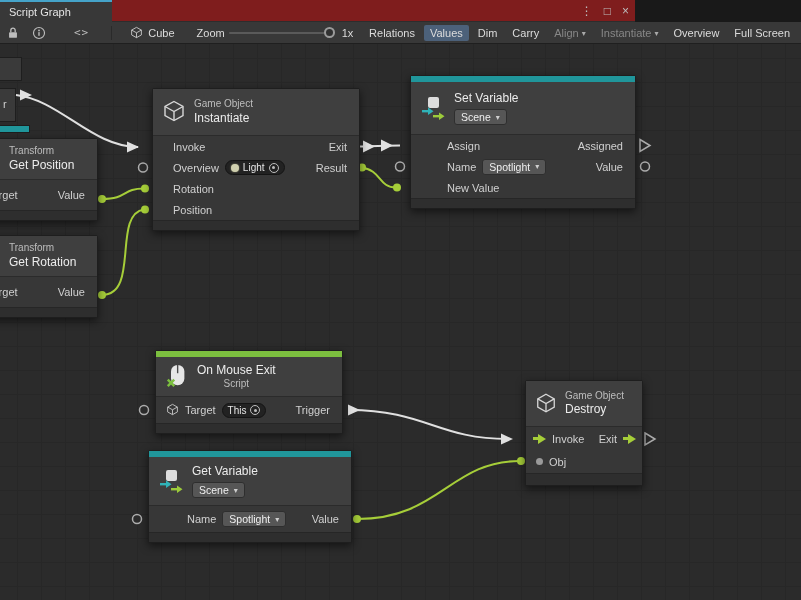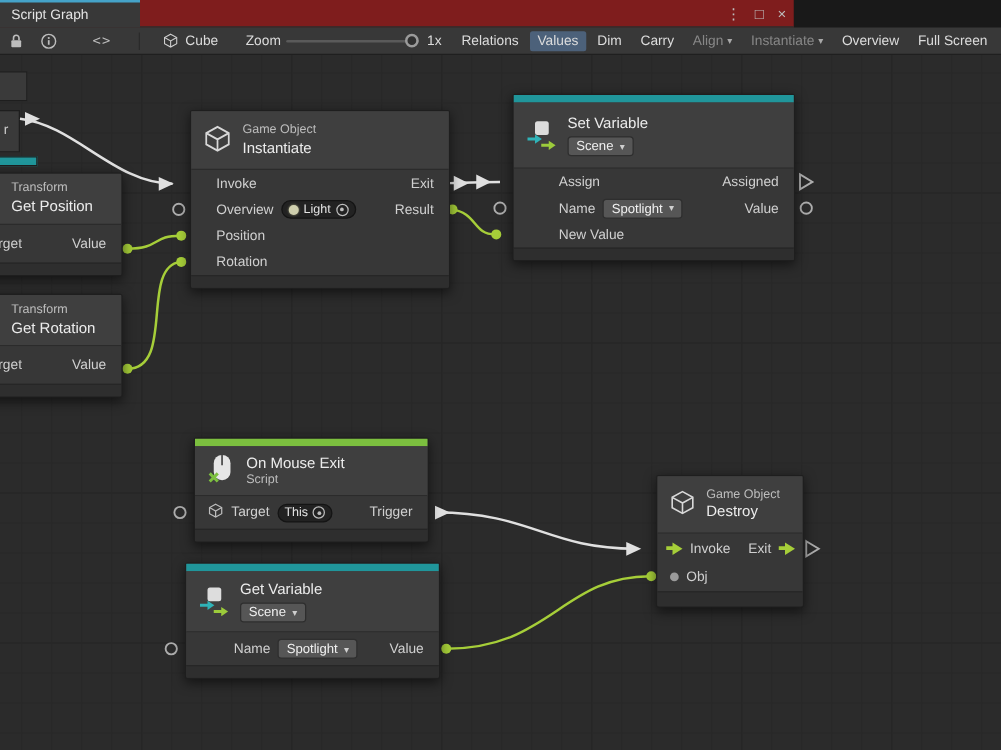--- a/index.html
+++ b/index.html
@@ -225,24 +225,24 @@
           <span>Overview</span>
           <span class="objpill">
             <span class="light-glyph"></span>
             <span>Light</span>
             <span class="picker"></span>
           </span>
           <span class="sp"></span>
           <span>Result</span>
         </div>
         <div class="row" style="height:21px;">
+          <span>Rotation</span>
+        </div>
+        <div class="row" style="height:21px;">
           <span>Position</span>
-        </div>
-        <div class="row" style="height:21px;">
-          <span>Rotation</span>
         </div>
       </div>
       <div class="nfoot"></div>
     </div>
 
     <div class="node" style="left:410px;top:31px;width:226px;">
       <div class="colorbar teal"></div>
       <div class="nhead" style="height:53px;">
         <span>
           <svg width="26" height="26" viewBox="0 0 26 26">
@@ -278,21 +278,21 @@
         </div>
         <div class="row" style="height:21px;padding-left:36px;">
           <span>New Value</span>
         </div>
       </div>
       <div class="nfoot"></div>
     </div>
 
     <div class="node" style="left:155px;top:306px;width:188px;">
       <div class="colorbar green"></div>
-      <div class="nhead" style="height:40px;">
+      <div class="nhead" style="height:40px;text-align:center;">
         <span>
           <svg width="24" height="26" viewBox="0 0 26 28">
               <rect x="6.5" y="2" width="14.5" height="22" rx="7.2" fill="#e6e6e6"></rect>
               <line x1="13.7" y1="2" x2="13.7" y2="11" stroke="#4a4a4a" stroke-width="1.5"></line>
               <path d="M3 18 L10 25 M10 18 L3 25" stroke="#7CBF3F" stroke-width="2.6"></path>
             </svg>
         </span>
         <span>
           <div class="ntitle">On Mouse Exit</div>
           <div class="ncat">Script</div>

